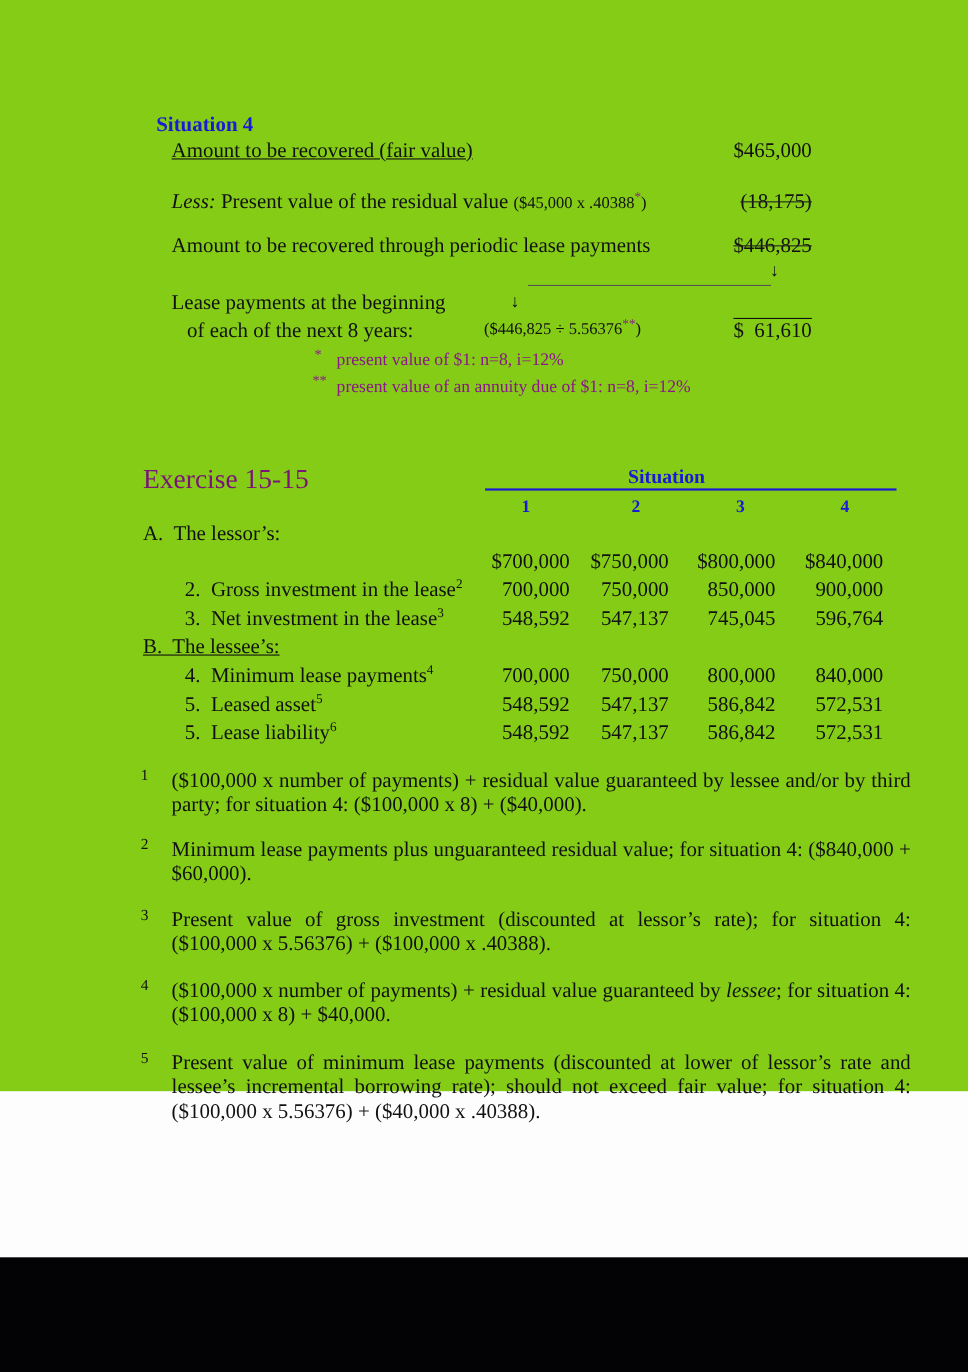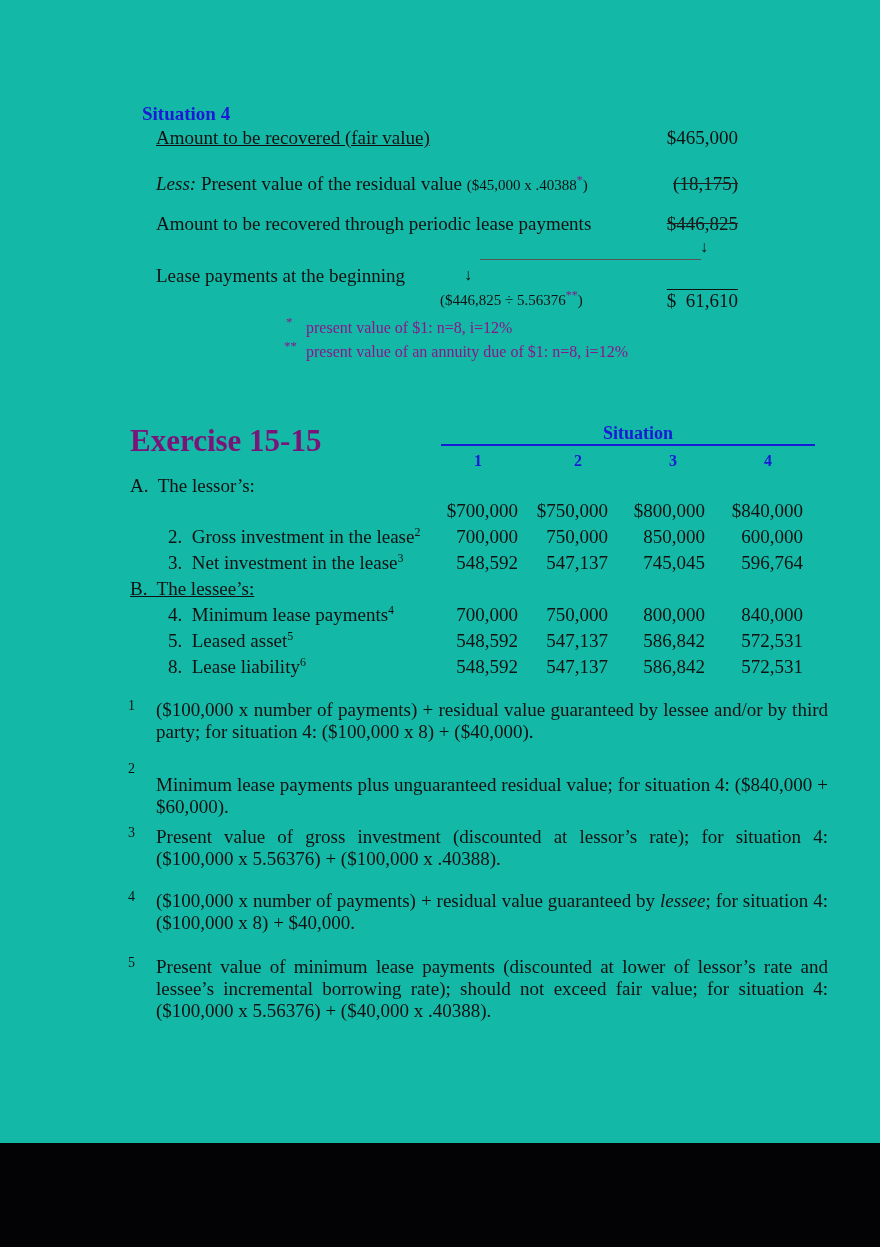--- a/index.html
+++ b/index.html
@@ -1,17 +1,17 @@
 <!DOCTYPE html>
 <html><head>
 <meta charset="utf-8">
 <style>
   html, body { margin:0; padding:0; }
   body { width:880px; height:1247px; position:relative; background:#fdfdfd; font-family:"Liberation Serif", serif; color:#111; overflow:hidden; }
-  .page { position:absolute; left:0; top:0; width:880px; height:1143px; background:#14b8a6; }
+  .page { position:absolute; left:0; top:0; width:880px; height:992px; background:#84cc16; }
   .blackbar { position:absolute; left:0; top:1143px; width:880px; height:104px; background:#030204; }
   .abs { position:absolute; white-space:nowrap; }
   .blue { color:#1a1ad6; font-weight:bold; }
   .purple { color:#8a168a; }
   .t18 { font-size:19px; }
   .t16 { font-size:16px; }
   .t15 { font-size:15px; }
   .sup { font-size:12px; vertical-align:super; line-height:0; }
   .strike { text-decoration:line-through; text-decoration-color:#222; }
   .overline { text-decoration:overline; }
@@ -35,49 +35,50 @@
   <div class="num strike" style="left:620px;width:118px;top:173px;">(18,175)</div>
 
   <div class="abs t18" style="left:156px;top:213px;">Amount to be recovered through periodic lease payments</div>
   <div class="num strike" style="left:620px;width:118px;top:213px;">$446,825</div>
 
   <div class="abs t16" style="left:700px;top:238px;">↓</div>
   <div class="hr" style="left:480px;top:259px;width:221px;"></div>
 
   <div class="abs t18" style="left:156px;top:265px;">Lease payments at the beginning</div>
   <div class="abs t16" style="left:464px;top:266px;">↓</div>
+  <div class="abs t18" style="left:170px;top:290px;">of each of the next 8 years:</div>
   <div class="abs t15" style="left:440px;top:292px;"><span>($446,825 ÷ 5.56376</span><span class="sup purple">**</span><span>)</span></div>
   <div class="num overline" style="left:620px;width:118px;top:290px;white-space:pre;">$  61,610</div>
 
   <div class="abs purple t15" style="left:286px;top:314px;font-size:13px;">*</div>
   <div class="abs purple t16" style="left:306px;top:319px;">present value of $1: n=8, i=12%</div>
   <div class="abs purple t15" style="left:284px;top:338px;font-size:13px;">**</div>
   <div class="abs purple t16" style="left:306px;top:343px;">present value of an annuity due of $1: n=8, i=12%</div>
 
-  <div class="abs" style="left:130px;top:423px;font-size:31px;font-weight:bold;color:#7b1478;">Exercise 15-15</div>
-  <div class="abs blue" style="left:571px;top:423px;font-size:18px;margin-left:32px;">Situation</div>
+  <div class="abs" style="left:130px;top:423px;font-size:25px;font-weight:normal;color:#7b1478;">Exercise 15-15</div>
+  <div class="abs blue" style="left:571px;top:423px;font-size:18px;">Situation</div>
   <div class="hrblue" style="left:441px;top:444px;width:374px;"></div>
 
   <div class="abs blue" style="left:474px;top:452px;font-size:16px;">1</div>
   <div class="abs blue" style="left:574px;top:452px;font-size:16px;">2</div>
   <div class="abs blue" style="left:669px;top:452px;font-size:16px;">3</div>
   <div class="abs blue" style="left:764px;top:452px;font-size:16px;">4</div>
 
   <div class="abs t18" style="left:130px;top:475px;white-space:pre;">A.  The lessor’s:</div>
 
   <div class="num" style="left:418px;width:100px;top:500px;">$700,000</div>
   <div class="num" style="left:508px;width:100px;top:500px;">$750,000</div>
   <div class="num" style="left:605px;width:100px;top:500px;">$800,000</div>
   <div class="num" style="left:703px;width:100px;top:500px;">$840,000</div>
 
   <div class="abs t18" style="left:168px;top:526px;white-space:pre;"><span>2.  Gross investment in the lease</span><span class="sup">2</span></div>
   <div class="num" style="left:418px;width:100px;top:526px;">700,000</div>
   <div class="num" style="left:508px;width:100px;top:526px;">750,000</div>
   <div class="num" style="left:605px;width:100px;top:526px;">850,000</div>
-  <div class="num" style="left:703px;width:100px;top:526px;">600,000</div>
+  <div class="num" style="left:703px;width:100px;top:526px;">900,000</div>
 
   <div class="abs t18" style="left:168px;top:552px;white-space:pre;"><span>3.  Net investment in the lease</span><span class="sup">3</span></div>
   <div class="num" style="left:418px;width:100px;top:552px;">548,592</div>
   <div class="num" style="left:508px;width:100px;top:552px;">547,137</div>
   <div class="num" style="left:605px;width:100px;top:552px;">745,045</div>
   <div class="num" style="left:703px;width:100px;top:552px;">596,764</div>
 
   <div class="abs t18" style="left:130px;top:578px;white-space:pre;text-decoration:underline;">B.  The lessee’s:</div>
 
   <div class="abs t18" style="left:168px;top:604px;white-space:pre;text-align:right;"><span>4.  Minimum lease payments</span><span class="sup">4</span></div>
@@ -85,31 +86,31 @@
   <div class="num" style="left:508px;width:100px;top:604px;">750,000</div>
   <div class="num" style="left:605px;width:100px;top:604px;">800,000</div>
   <div class="num" style="left:703px;width:100px;top:604px;">840,000</div>
 
   <div class="abs t18" style="left:168px;top:630px;white-space:pre;"><span>5.  Leased asset</span><span class="sup">5</span></div>
   <div class="num" style="left:418px;width:100px;top:630px;">548,592</div>
   <div class="num" style="left:508px;width:100px;top:630px;">547,137</div>
   <div class="num" style="left:605px;width:100px;top:630px;">586,842</div>
   <div class="num" style="left:703px;width:100px;top:630px;">572,531</div>
 
-  <div class="abs t18" style="left:168px;top:656px;white-space:pre;"><span>8.  Lease liability</span><span class="sup">6</span></div>
+  <div class="abs t18" style="left:168px;top:656px;white-space:pre;"><span>5.  Lease liability</span><span class="sup">6</span></div>
   <div class="num" style="left:418px;width:100px;top:656px;">548,592</div>
   <div class="num" style="left:508px;width:100px;top:656px;">547,137</div>
   <div class="num" style="left:605px;width:100px;top:656px;">586,842</div>
   <div class="num" style="left:703px;width:100px;top:656px;">572,531</div>
 
   <div class="fnmark" style="left:128px;top:698px;">1</div>
   <div class="fn" style="left:156px;top:699px;width:672px;">($100,000 x number of payments) + residual value guaranteed by lessee and/or by third party; for situation 4:  ($100,000 x 8) + ($40,000).</div>
 
   <div class="fnmark" style="left:128px;top:761px;">2</div>
-  <div class="fn" style="left:156px;top:762px;width:672px;margin-top:12px;">Minimum lease payments plus unguaranteed residual value; for situation 4: ($840,000 + $60,000).</div>
+  <div class="fn" style="left:156px;top:762px;width:672px;">Minimum lease payments plus unguaranteed residual value; for situation 4: ($840,000 + $60,000).</div>
 
   <div class="fnmark" style="left:128px;top:825px;">3</div>
   <div class="fn" style="left:156px;top:826px;width:672px;">Present value of gross investment (discounted at lessor’s rate); for situation 4: ($100,000 x 5.56376) + ($100,000 x .40388).</div>
 
   <div class="fnmark" style="left:128px;top:889px;">4</div>
   <div class="fn" style="left:156px;top:890px;width:672px;"><span>($100,000 x number of payments) + residual value guaranteed by </span><i>lessee</i><span>; for situation 4:  ($100,000 x 8) + $40,000.</span></div>
 
   <div class="fnmark" style="left:128px;top:955px;">5</div>
   <div class="fn" style="left:156px;top:956px;width:672px;">Present value of minimum lease payments (discounted at lower of lessor’s rate and lessee’s incremental borrowing rate); should not exceed fair value; for situation 4: ($100,000 x 5.56376) + ($40,000 x .40388).</div>
 

